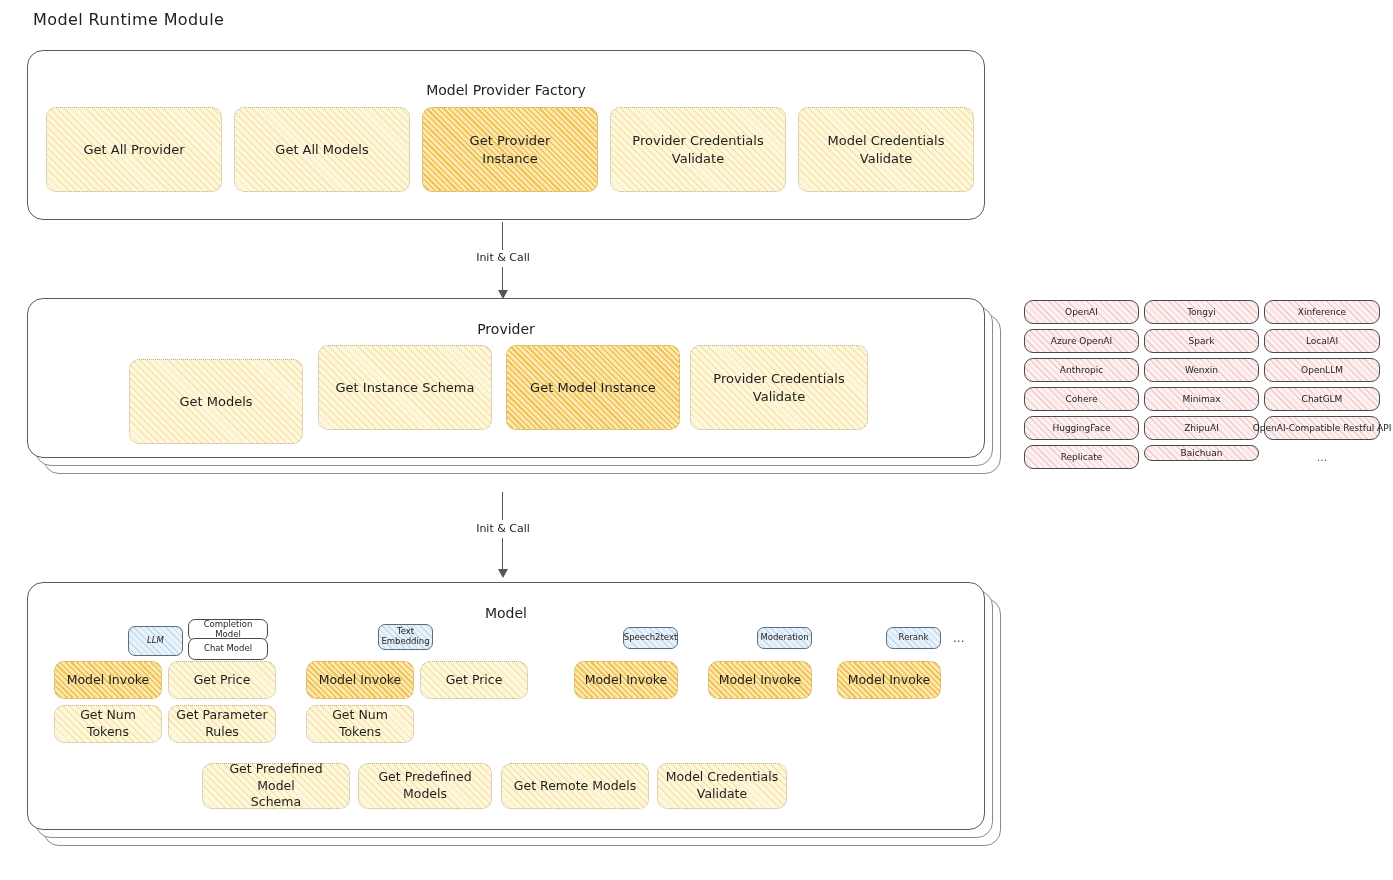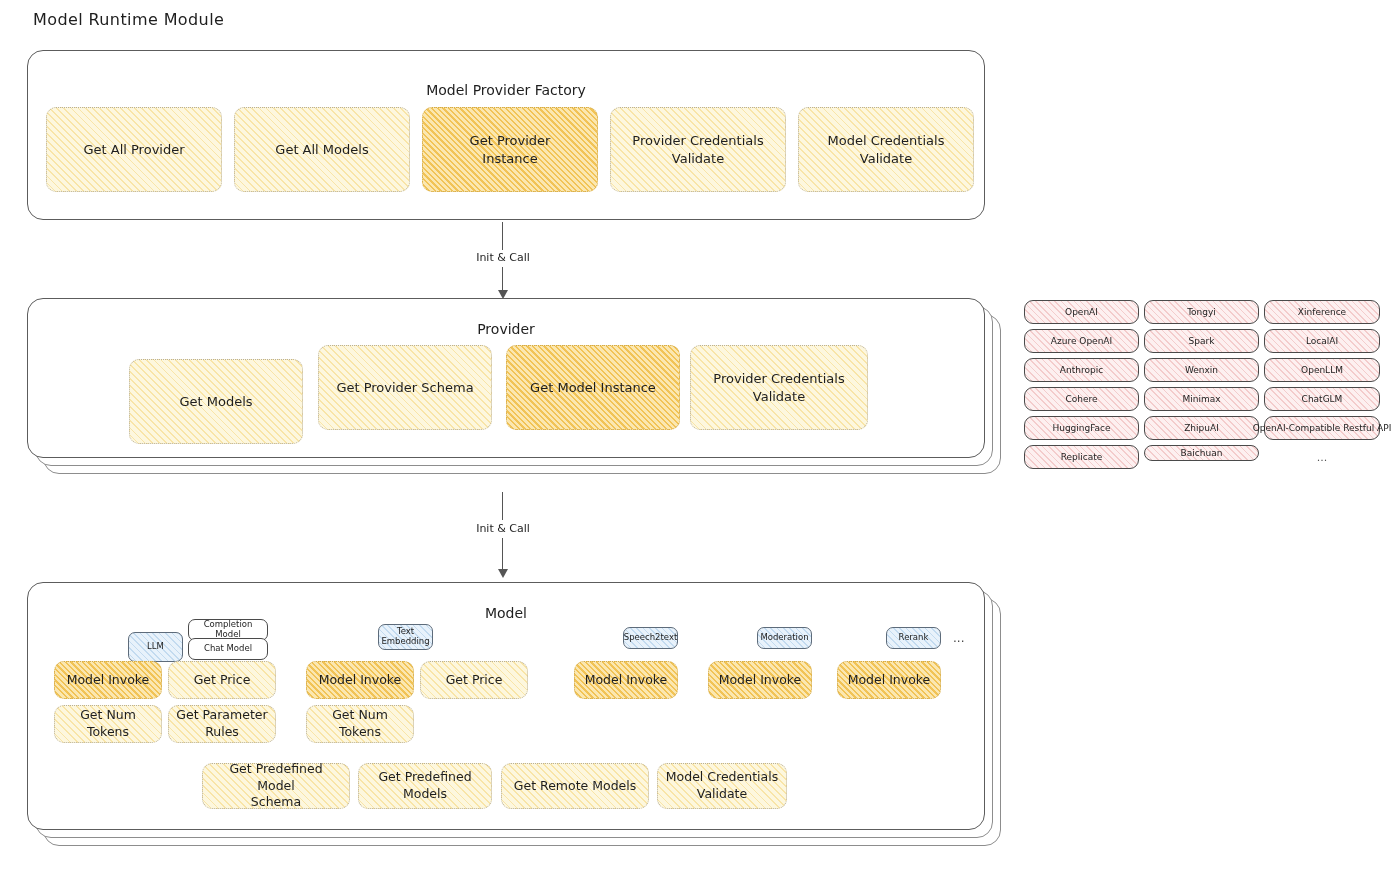--- a/index.html
+++ b/index.html
@@ -107,21 +107,21 @@
     <div class="abs arrow-line" style="left:39px;top:45px;height:24px;"></div>
     <div class="abs arrow-head" style="left:35px;top:68px;"></div>
   </div>
 
   <div class="abs container-card ghost" style="left:43px;top:314px;width:958px;height:160px;"></div>
   <div class="abs container-card ghost" style="left:35px;top:306px;width:958px;height:160px;"></div>
   <div class="abs container-card" style="left:27px;top:298px;width:958px;height:160px;">
     <div class="container-title" style="top:22px;">Provider</div>
     <div id="provider-methods">
         <div class="abs mbox" style="left:101px;top:60px;width:174px;height:85px;white-space:pre-line;">Get Models</div>
-        <div class="abs mbox" style="left:290px;top:46px;width:174px;height:85px;white-space:pre-line;">Get Provider Schema</div>
+        <div class="abs mbox" style="left:290px;top:46px;width:174px;height:85px;white-space:pre-line;">Get Instance Schema</div>
         <div class="abs mbox hl" style="left:478px;top:46px;width:174px;height:85px;white-space:pre-line;">Get Model Instance</div>
         <div class="abs mbox" style="left:662px;top:46px;width:178px;height:85px;white-space:pre-line;">Provider Credentials
 Validate</div>
       </div>
   </div>
 
   <div class="abs" style="left:1024px;top:298px;width:356px;height:180px;">
     <div id="provider-list-cols">
         <div class="abs pbox" style="left:0px;top:2px;width:115px;height:24px;">OpenAI</div>
         <div class="abs pbox" style="left:0px;top:31px;width:115px;height:24px;">Azure OpenAI</div>
@@ -149,21 +149,21 @@
     <div class="abs arrow-label" style="left:-3px;top:30px;width:86px;">Init &amp; Call</div>
     <div class="abs arrow-line" style="left:39px;top:46px;height:32px;"></div>
     <div class="abs arrow-head" style="left:35px;top:77px;"></div>
   </div>
 
   <div class="abs container-card ghost" style="left:43px;top:598px;width:958px;height:248px;"></div>
   <div class="abs container-card ghost" style="left:35px;top:590px;width:958px;height:248px;"></div>
   <div class="abs container-card" style="left:27px;top:582px;width:958px;height:248px;">
     <div class="container-title" style="top:22px;">Model</div>
     <div id="model-groups">
-        <div class="abs badge" style="left:100px;top:49px;width:55px;height:30px;">LLM</div>
+        <div class="abs badge" style="left:100px;top:43px;width:55px;height:30px;font-style:italic;">LLM</div>
         <div class="abs badge plain" style="left:160px;top:36px;width:80px;height:16px;">Completion Model</div>
         <div class="abs badge plain" style="left:160px;top:55px;width:80px;height:16px;">Chat Model</div>
         <div class="abs mbox small hl" style="left:26px;top:78px;width:108px;height:38px;white-space:pre-line;">Model Invoke</div>
         <div class="abs mbox small" style="left:140px;top:78px;width:108px;height:38px;white-space:pre-line;">Get Price</div>
         <div class="abs mbox small" style="left:26px;top:122px;width:108px;height:38px;white-space:pre-line;">Get Num Tokens</div>
         <div class="abs mbox small" style="left:140px;top:122px;width:108px;height:38px;white-space:pre-line;">Get Parameter
 Rules</div>
         <div class="abs badge" style="left:350px;top:41px;width:55px;height:26px;">Text
 Embedding</div>
         <div class="abs mbox small hl" style="left:278px;top:78px;width:108px;height:38px;white-space:pre-line;">Model Invoke</div>

